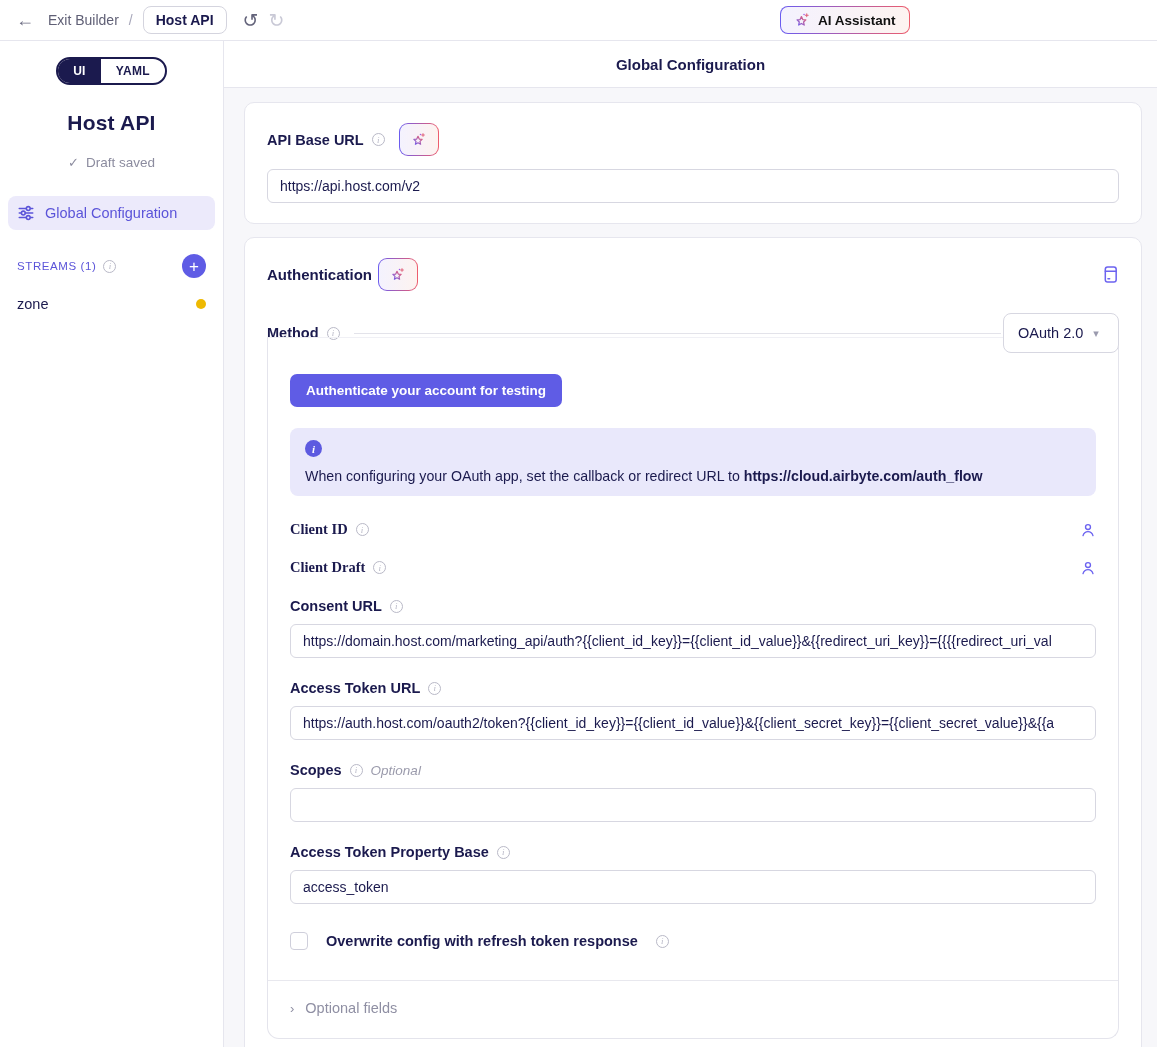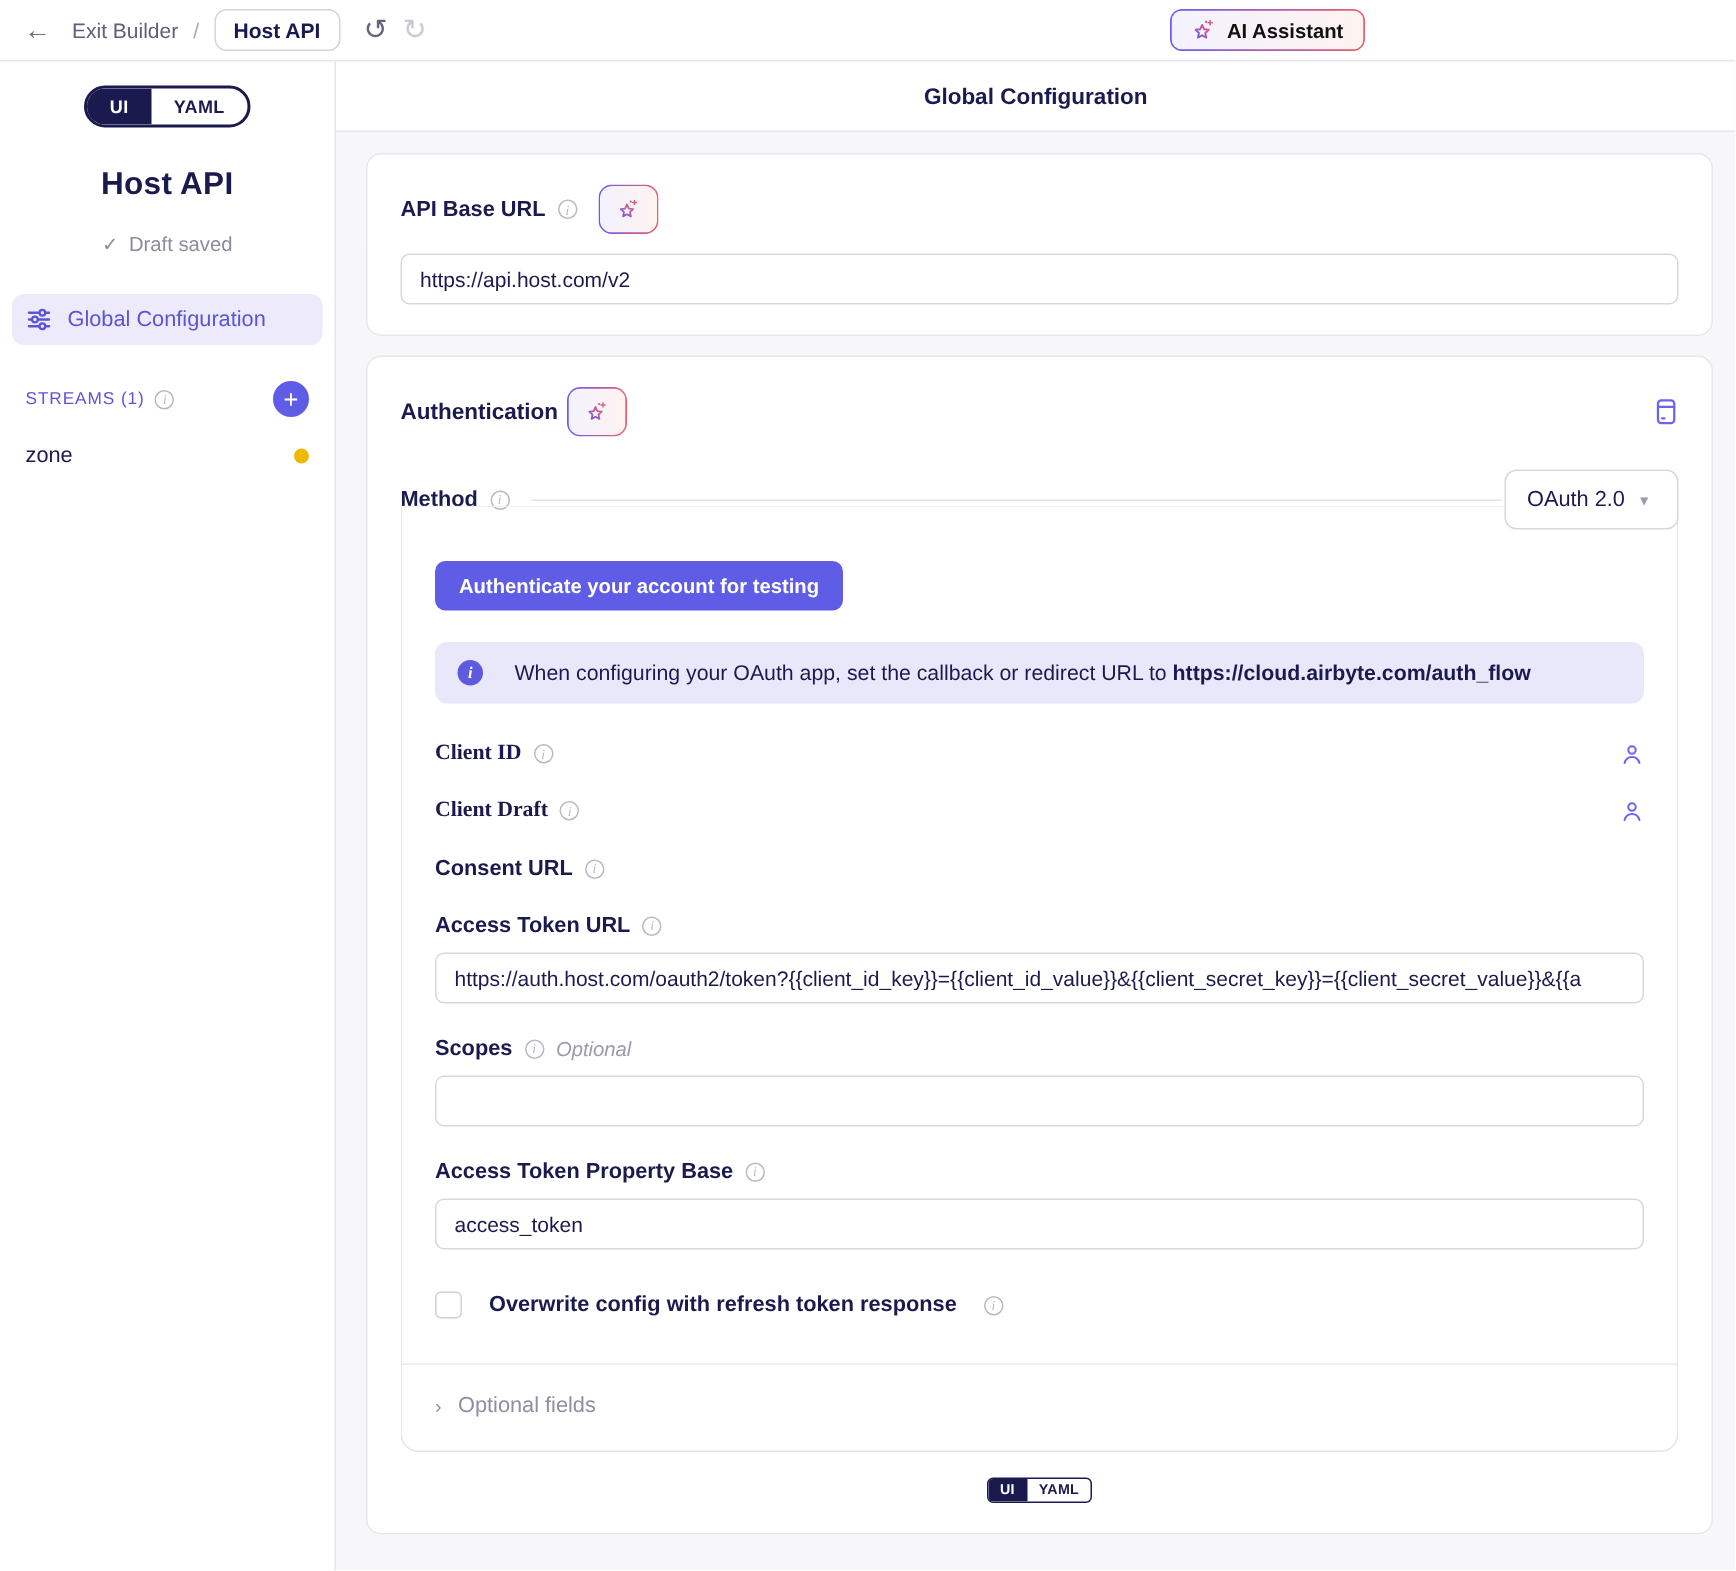--- a/index.html
+++ b/index.html
@@ -73,21 +73,21 @@
   .auth-head{display:flex; align-items:center;}
   .doc-icon{margin-left:auto; cursor:pointer; display:flex;}
   .method-row{display:flex; align-items:center; margin-top:22px;}
   .method-line{flex:1; height:1px; background:#e3e3ea; margin:0 2px 0 14px;}
   .select{position:relative; z-index:2; background:#fff; border:1px solid var(--input-border); border-radius:8px; height:40px; min-width:116px; display:flex; align-items:center; justify-content:flex-start; gap:10px; padding:0 12px 0 14px; cursor:pointer;}
   .select .val{font-size:14.5px;}
   .chev{color:#9a9aae; font-size:11px;}
   .method-panel{position:relative; z-index:1; margin-top:-16px; border:1px solid #e4e4ec; border-top-color:#f0f0f5; border-radius:0 12px 12px 12px; padding:36px 22px 22px;}
 
   .btn-primary{display:inline-block; background:var(--accent); color:#fff; font-weight:bold; font-size:13.5px; border:none; border-radius:7px; padding:9px 16px; cursor:pointer; font-family:"Liberation Sans",sans-serif;}
-  .banner{margin-top:21px; background:var(--banner-bg); border-radius:8px; padding:12px 15px; display:flex; align-items:center; gap:21px; font-size:14.2px;}
+  .banner{margin-top:21px; background:var(--banner-bg); border-radius:8px; padding:12px 15px; display:flex; gap:11px; font-size:14.2px;flex-direction:column;}
   .banner-i{width:17px; height:17px; border-radius:50%; background:#5d5ae0; color:#fff; font-size:11px; font-weight:bold; display:flex; align-items:center; justify-content:center; flex:none; font-family:"Liberation Serif",serif; font-style:italic;}
   .banner-i::after{content:"i";}
   .banner b{font-weight:bold;}
 
   .secret-row{display:flex; align-items:center; margin-top:25px;font-family:Liberation Serif, serif;}
   .secret-row .user-ic{margin-left:auto; color:#6c63f0; display:flex; cursor:pointer;}
   .fgroup{margin-top:22px;}
   .fgroup .label-row{margin-bottom:10px;}
 
   .chk-row{display:flex; align-items:center; gap:18px; margin-top:28px;}
@@ -256,20 +256,21 @@
                   <path d="M3.8 17c.9-3.3 3.3-5 6.2-5s5.3 1.7 6.2 5"></path>
               </svg>
             </span>
           </div>
 
           <div class="fgroup">
             <div class="label-row">
               <span class="f-label">Consent URL</span>
               <span class="info-i"></span>
             </div>
+            <input class="field" value="https://domain.host.com/marketing_api/auth?{{client_id_key}}={{client_id_value}}&amp;{{redirect_uri_key}}={{{{redirect_uri_val" style="">
           </div>
 
           <div class="fgroup">
             <div class="label-row">
               <span class="f-label">Access Token URL</span>
               <span class="info-i"></span>
             </div>
             <input class="field" value="https://auth.host.com/oauth2/token?{{client_id_key}}={{client_id_value}}&amp;{{client_secret_key}}={{client_secret_value}}&amp;{{a" style="">
           </div>
 

